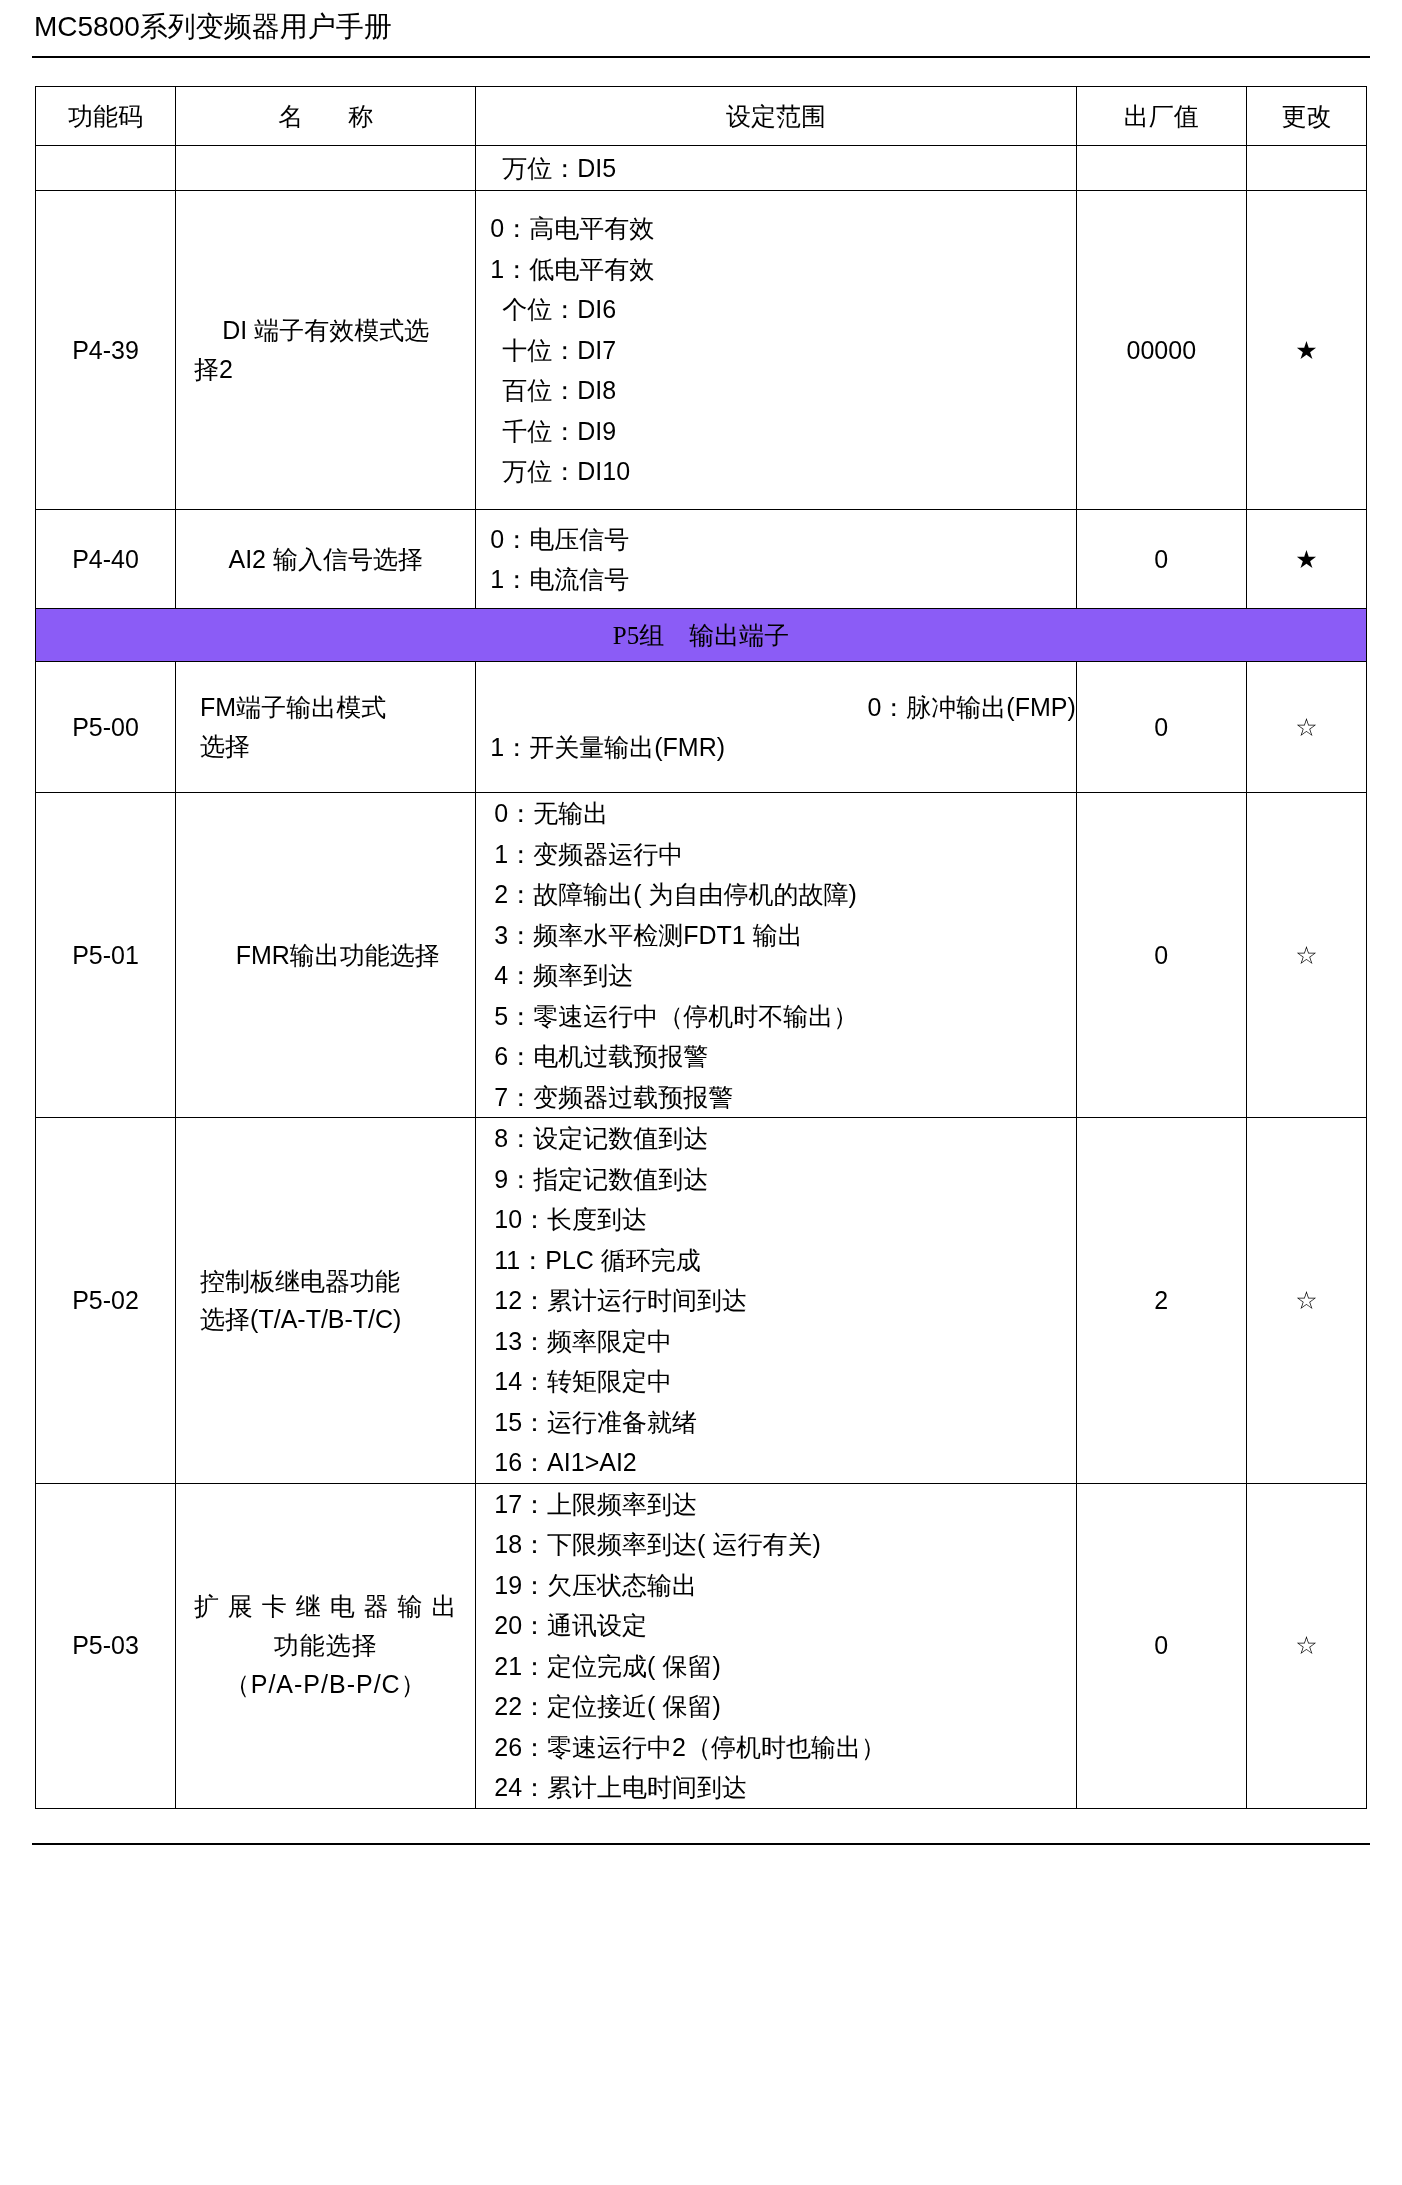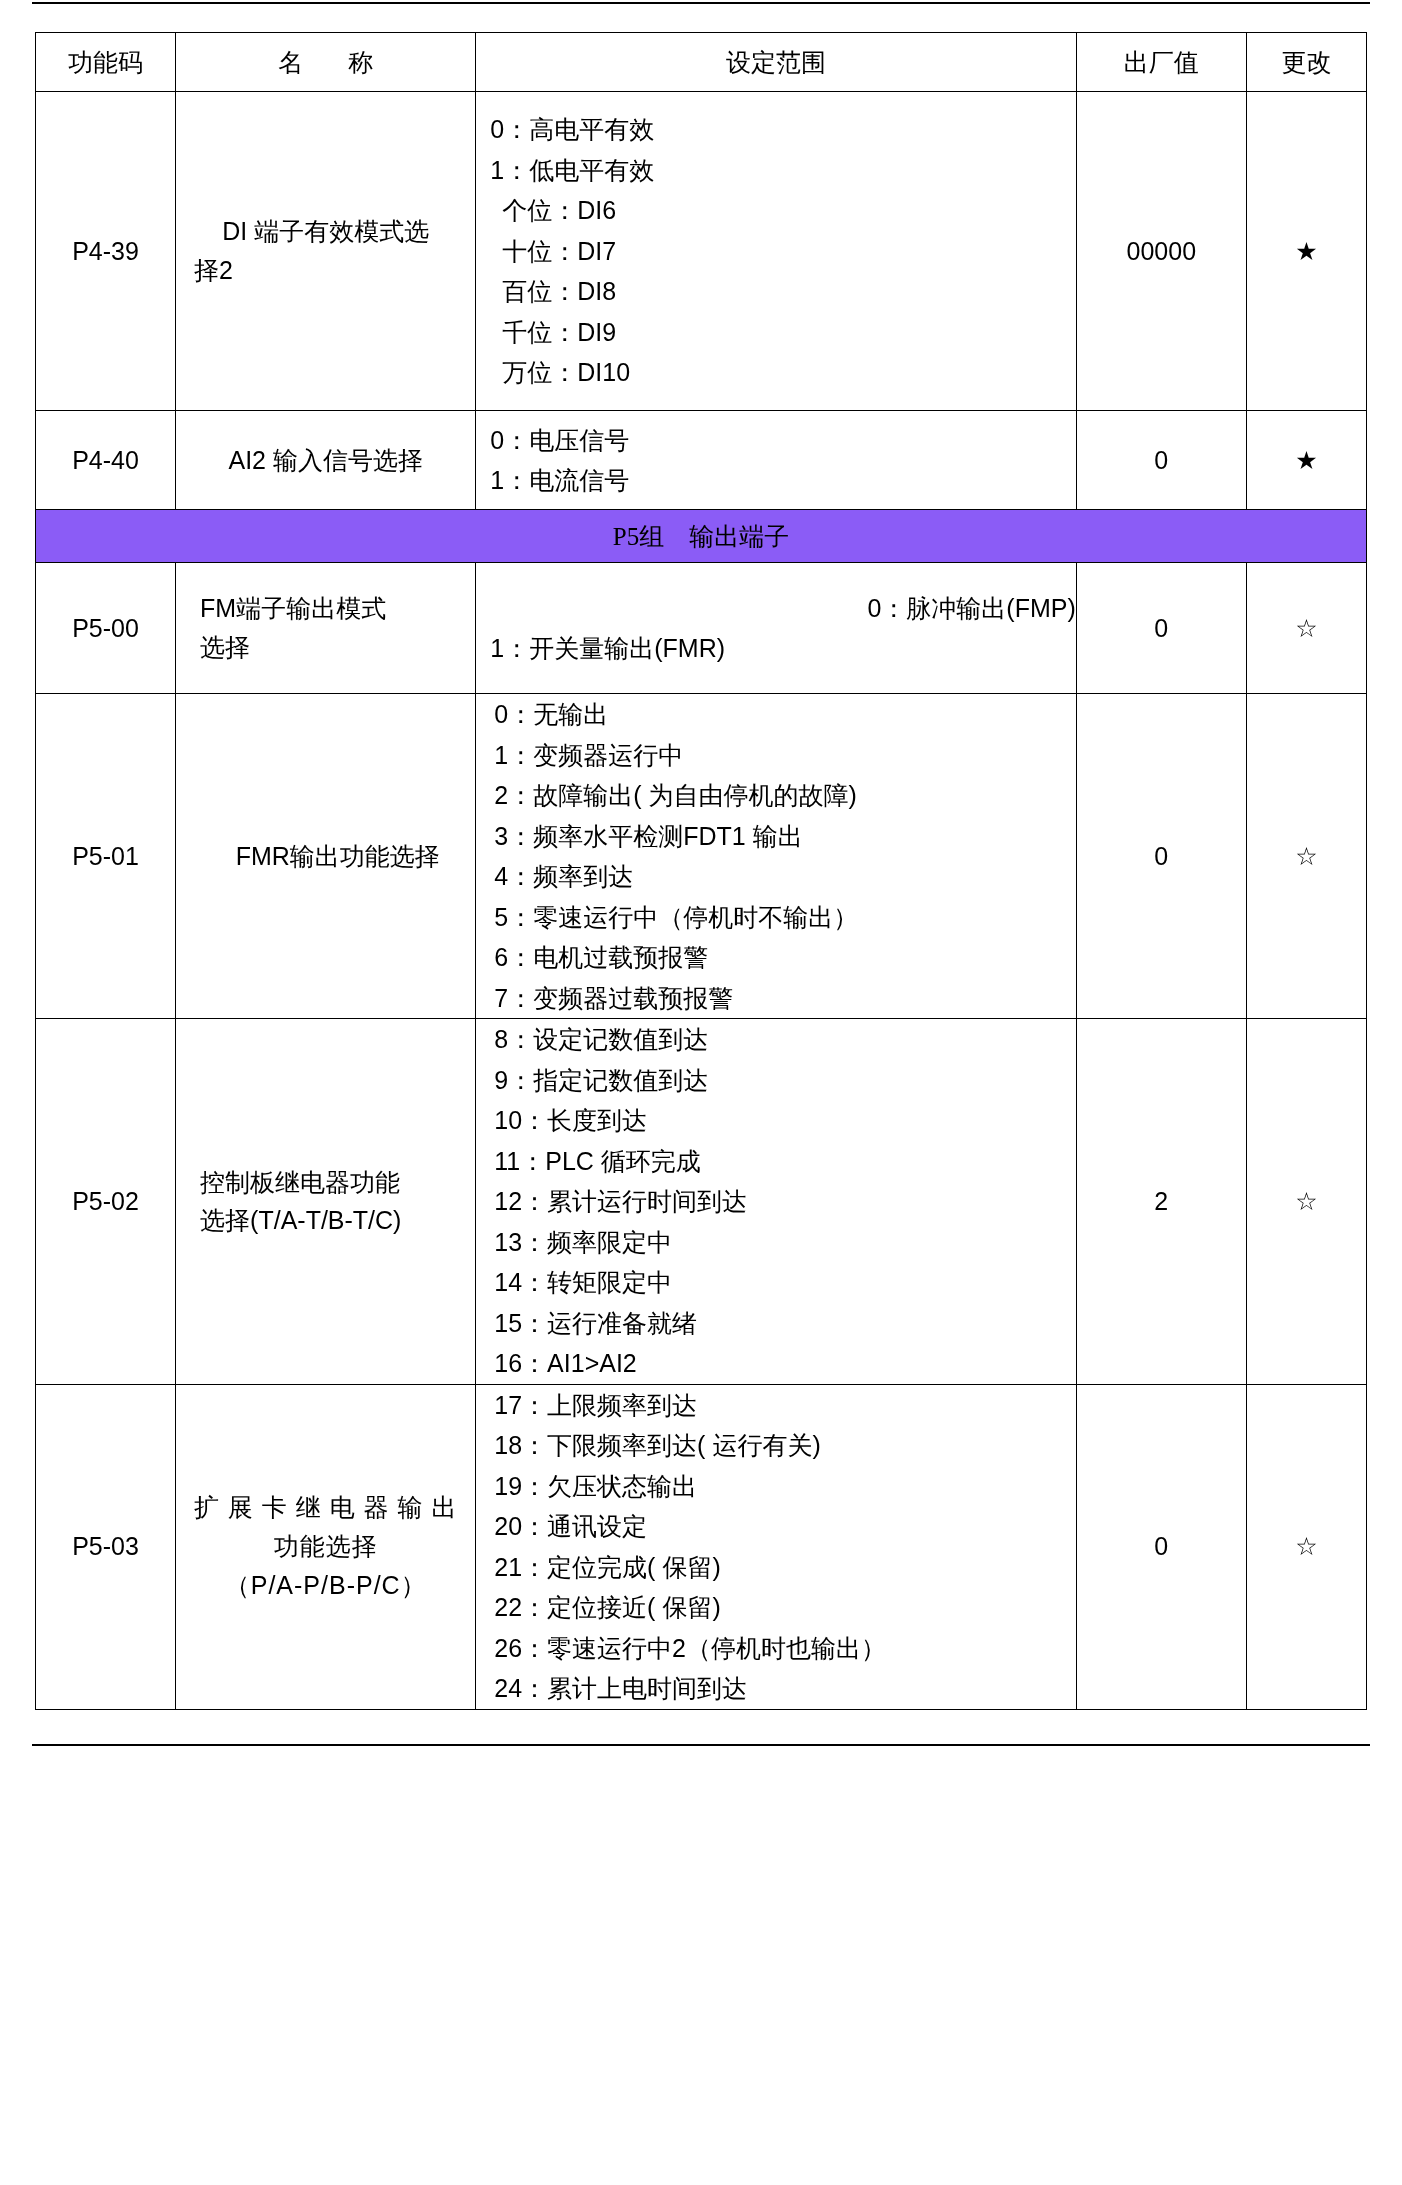--- a/index.html
+++ b/index.html
@@ -115,20 +115,23 @@
     font-family: "Liberation Sans", sans-serif;
     padding-top: 14px;
     letter-spacing: 1px;
   }
 </style>
 </head>
 <body>
 
 <div class="page">
 
+  <div class="header">
+    <span>MC5800系列变频器用户手册</span>
+  </div>
   <div class="header-rule"></div>
 
   <table class="param">
     <colgroup>
       <col class="c-code">
         <col class="c-name">
         <col class="c-range">
         <col class="c-default">
         <col class="c-change">
     </colgroup>
@@ -136,20 +139,29 @@
       <tr>
         <td>功能码</td>
         <td><span class="hdr-sp">名　称</span></td>
         <td>设定范围</td>
         <td>出厂值</td>
         <td>更改</td>
       </tr>
     </thead>
     <tbody>
 
+      <tr>
+        <td class="code-cell" style="height:44px;"></td>
+        <td class="name-cell"></td>
+        <td class="range-cell">
+          <div class="ln indent">万位：DI5</div>
+        </td>
+        <td class="default-cell"></td>
+        <td class="change-cell"></td>
+      </tr>
 
       <tr>
         <td class="code-cell" style="height:318px;">P4-39</td>
         <td class="name-cell mixed">
           <div>DI 端子有效模式选</div>
             <div style="text-align:left;padding-left:18px;">择2</div>
         </td>
         <td class="range-cell">
           <div class="ln" style="padding-left:14px;">0：高电平有效</div>
           <div class="ln" style="padding-left:14px;">1：低电平有效</div>

